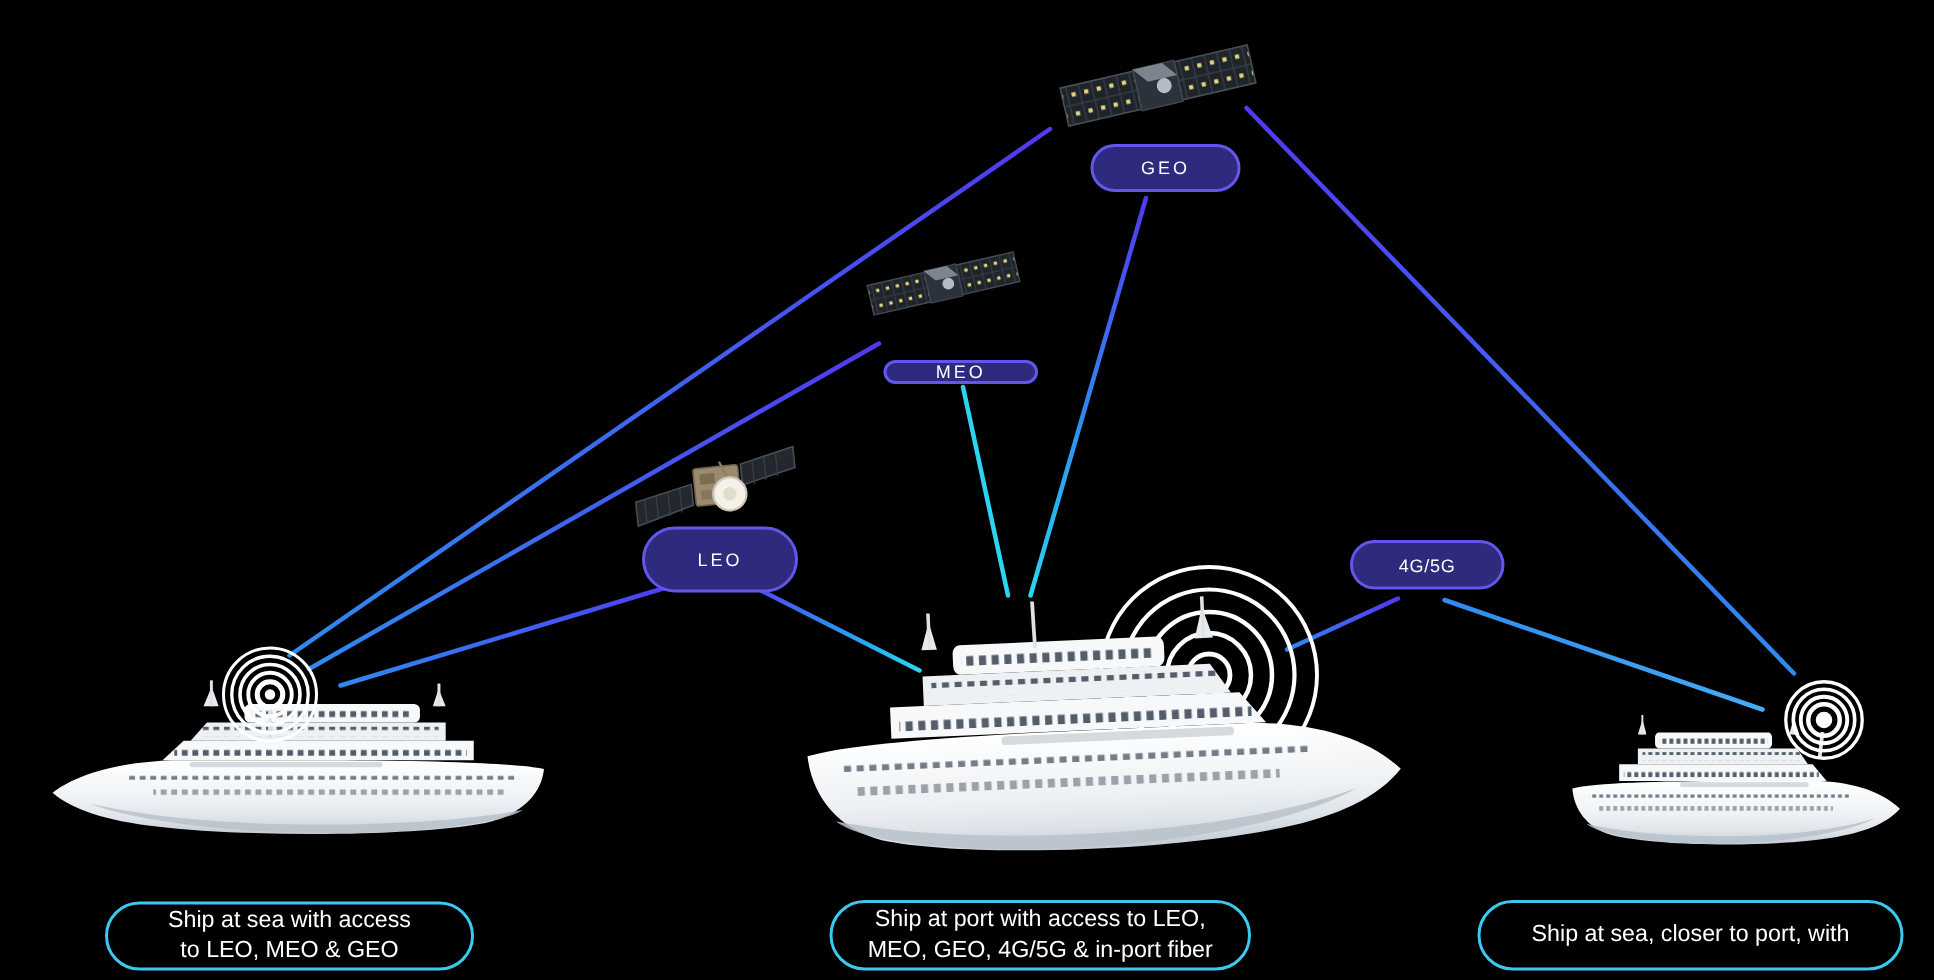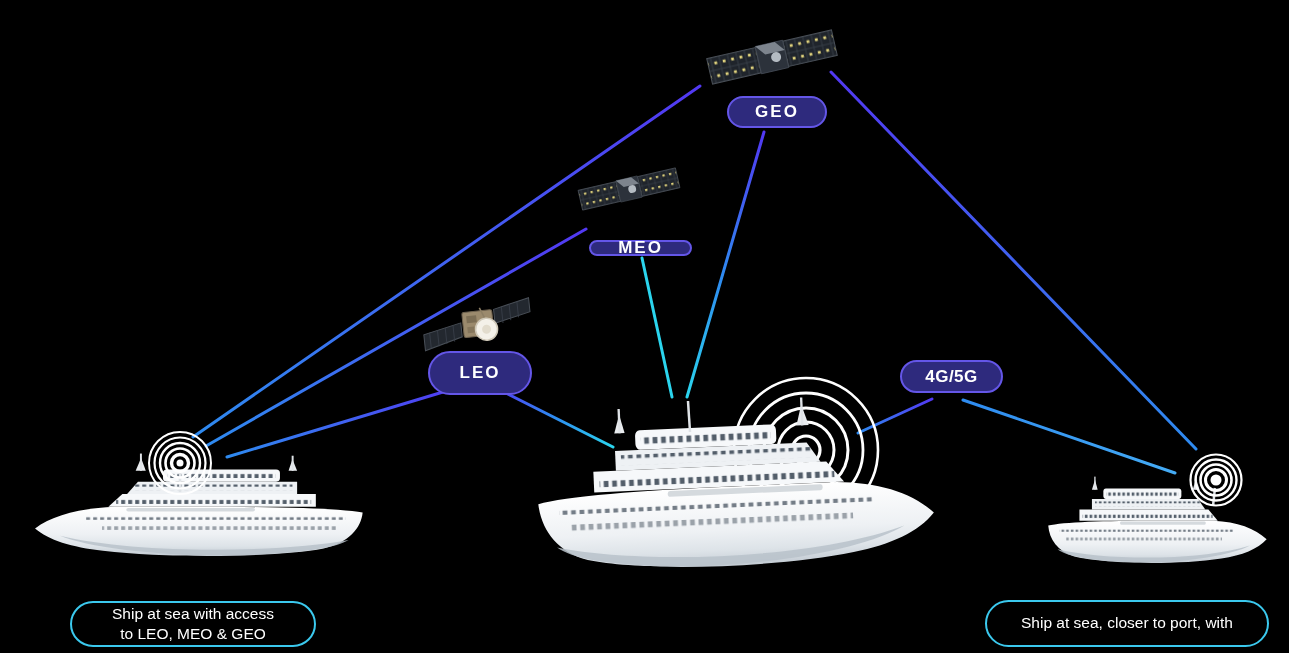--- a/index.html
+++ b/index.html
@@ -6,21 +6,21 @@
   .stage{
     position:relative;width:1289px;height:653px;overflow:hidden;
     background:var(--background,#000);
     font-family:"Liberation Sans", sans-serif;
   }
   .art{position:absolute;left:0;top:0;}
   .pill{
     position:absolute;display:flex;align-items:center;justify-content:center;
     background:var(--pill-fill);border:2px solid var(--pill-border);
     border-radius:999px;color:var(--pill-text);
-    font-weight:700;font-size:17px;letter-spacing:2px;
+    font-weight:400;font-size:12px;letter-spacing:2px;
     box-sizing:border-box;z-index:5;
   }
   .pill--cellular{letter-spacing:0.5px;}
   .caption{
     position:absolute;display:flex;flex-direction:column;align-items:center;justify-content:center;
     background:var(--caption-fill);border:2px solid var(--caption-border);
     border-radius:999px;color:var(--caption-text);
     font-weight:400;font-size:15.5px;line-height:1.3;text-align:center;
     box-sizing:border-box;z-index:5;
   }
@@ -199,17 +199,21 @@
 
   <div class="pill pill-geo">GEO</div>
   <div class="pill pill-meo">MEO</div>
   <div class="pill pill-leo">LEO</div>
   <div class="pill pill-cell pill--cellular">4G/5G</div>
 
   <div class="caption cap-left">
     <span>Ship at sea with access</span>
     <span>to LEO, MEO &amp; GEO</span>
   </div>
+  <div class="caption cap-center">
+    <span>Ship at port with access to LEO,</span>
+    <span>MEO, GEO, 4G/5G &amp; in-port fiber</span>
+  </div>
   <div class="caption cap-right">
     <span>Ship at sea, closer to port, with</span>
   </div>
 
 </div>
 
 </body></html>

